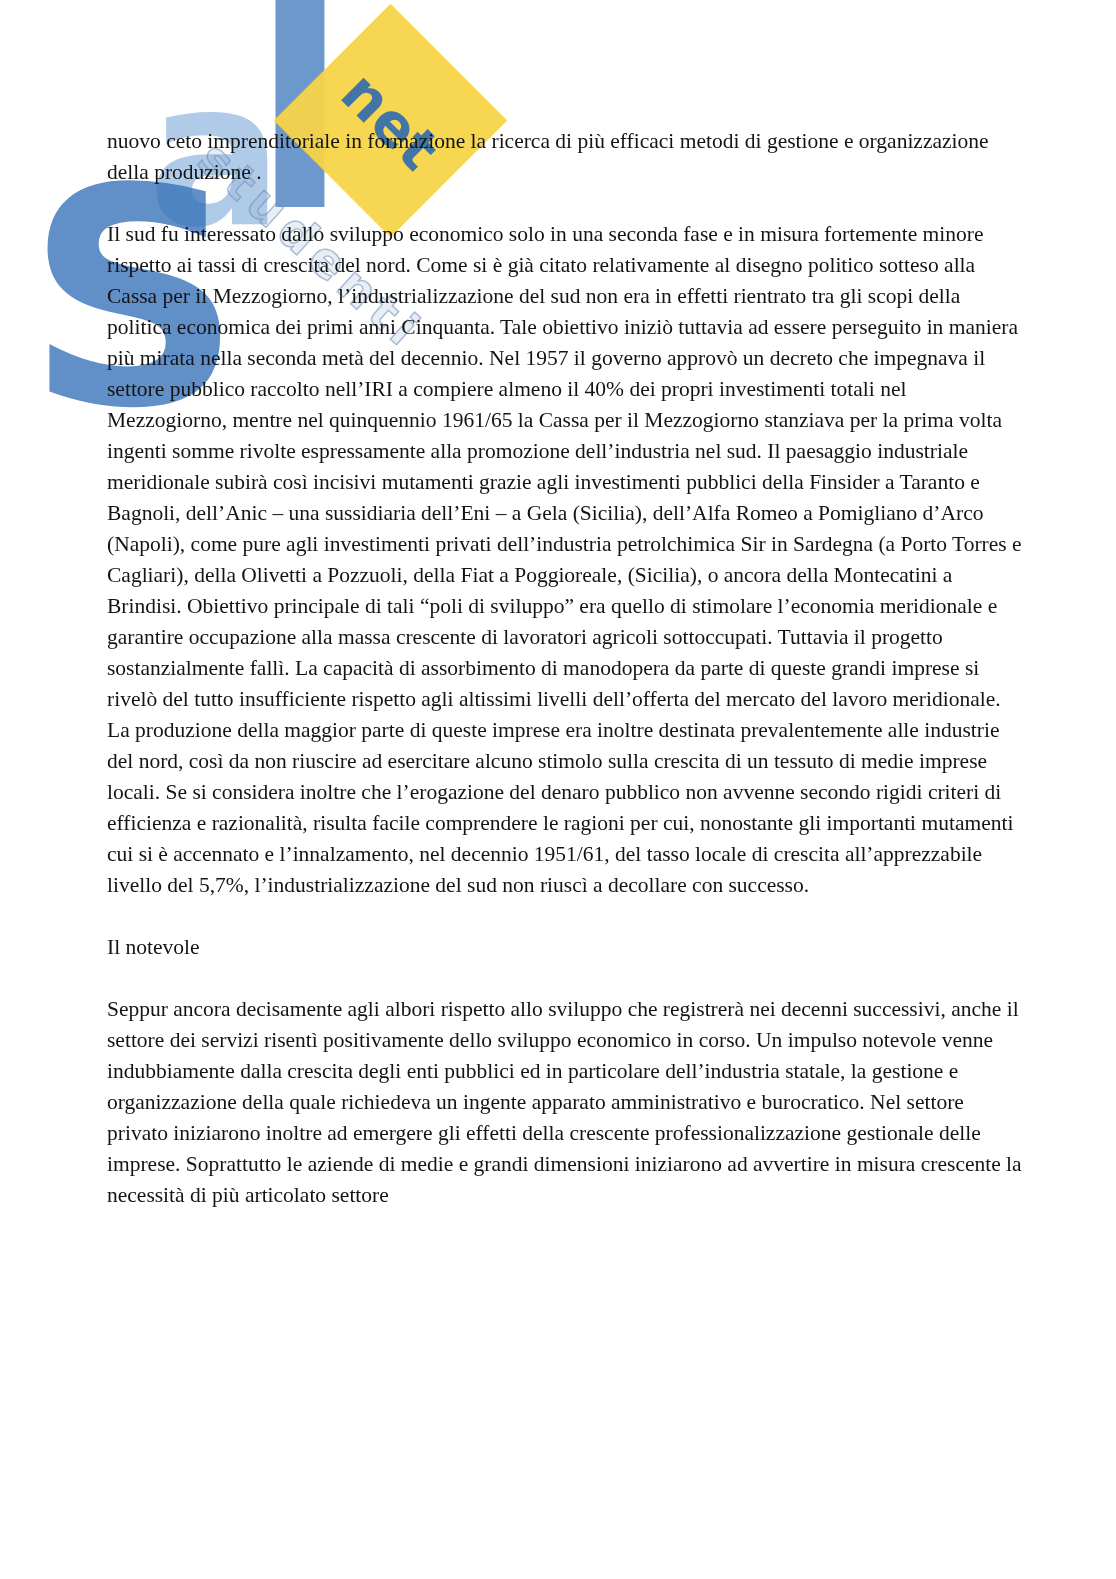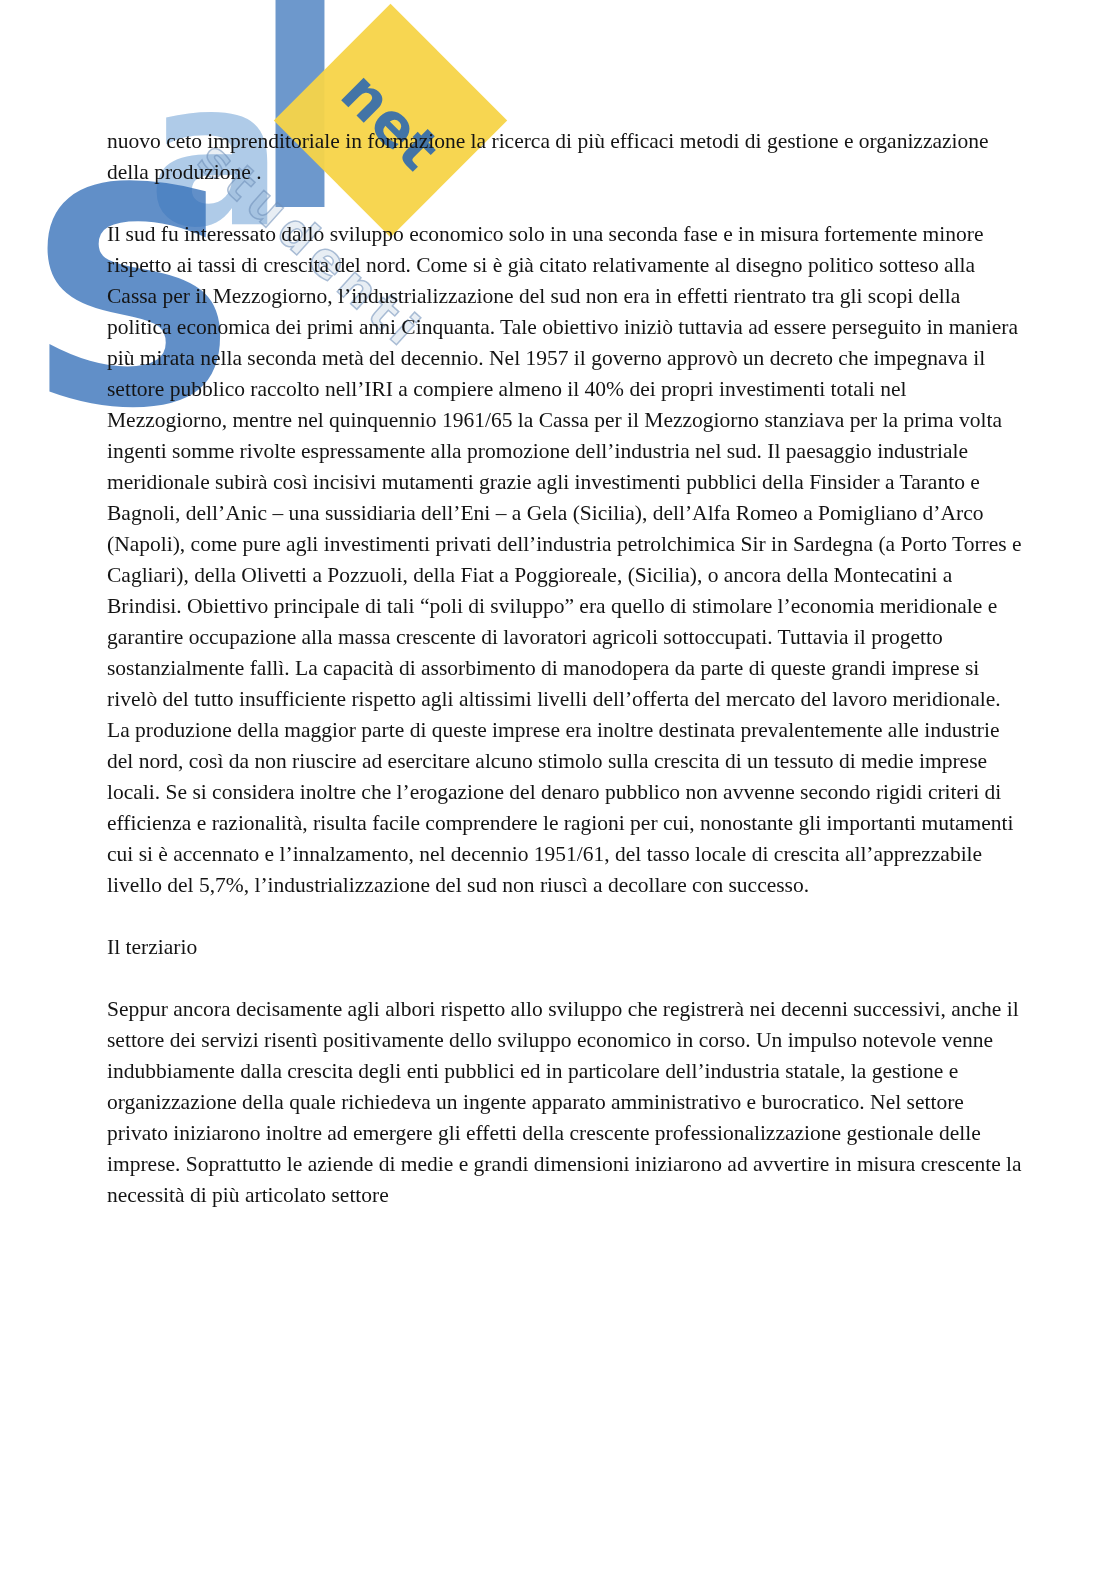--- a/index.html
+++ b/index.html
@@ -120,18 +120,18 @@
     </span>
     <span class="wm-outline">studenti</span>
   </div>
 
   <div class="content">
     <p>nuovo ceto imprenditoriale in formazione la ricerca di più efficaci metodi di gestione e organizzazione della produzione .</p>
 
 
     <p>Il sud fu interessato dallo sviluppo economico solo in una seconda fase e in misura fortemente minore rispetto ai tassi di crescita del nord. Come si è già citato relativamente al disegno politico sotteso alla Cassa per il Mezzogiorno, l’industrializzazione del sud non era in effetti rientrato tra gli scopi della politica economica dei primi anni Cinquanta. Tale obiettivo iniziò tuttavia ad essere perseguito in maniera più mirata nella seconda metà del decennio. Nel 1957 il governo approvò un decreto che impegnava il settore pubblico raccolto nell’IRI a compiere almeno il 40% dei propri investimenti totali nel Mezzogiorno, mentre nel quinquennio 1961/65 la Cassa per il Mezzogiorno stanziava per la prima volta ingenti somme rivolte espressamente alla promozione dell’industria nel sud. Il paesaggio industriale meridionale subirà così incisivi mutamenti grazie agli investimenti pubblici della Finsider a Taranto e Bagnoli, dell’Anic – una sussidiaria dell’Eni – a Gela (Sicilia), dell’Alfa Romeo a Pomigliano d’Arco (Napoli), come pure agli investimenti privati dell’industria petrolchimica Sir in Sardegna (a Porto Torres e Cagliari), della Olivetti a Pozzuoli,  della Fiat a Poggioreale, (Sicilia), o ancora della Montecatini a Brindisi. Obiettivo principale di tali “poli di sviluppo” era quello di stimolare l’economia meridionale e garantire occupazione alla massa crescente di lavoratori agricoli sottoccupati. Tuttavia il progetto sostanzialmente fallì. La capacità di assorbimento di manodopera da parte di queste grandi imprese si rivelò del tutto insufficiente rispetto agli altissimi livelli dell’offerta del mercato del lavoro meridionale. La produzione della maggior parte di queste imprese era inoltre destinata prevalentemente alle industrie del nord, così da non riuscire ad esercitare alcuno stimolo sulla crescita di un tessuto di medie imprese locali. Se si considera inoltre che l’erogazione del denaro pubblico non avvenne secondo rigidi criteri di efficienza e razionalità, risulta facile comprendere le ragioni per cui, nonostante gli importanti mutamenti cui si è accennato e l’innalzamento, nel decennio 1951/61, del tasso locale di crescita all’apprezzabile livello del 5,7%, l’industrializzazione del sud non riuscì a decollare con successo.</p>
 
-    <p class="heading">Il terziario</p>
+    <p class="heading">Il notevole</p>
 
     <p>Seppur ancora decisamente agli albori rispetto allo sviluppo che registrerà nei decenni successivi, anche il settore dei servizi risentì positivamente dello sviluppo economico in corso. Un impulso notevole venne indubbiamente dalla crescita degli enti pubblici ed in particolare dell’industria statale, la gestione e organizzazione della quale richiedeva un ingente apparato amministrativo e burocratico. Nel settore privato iniziarono inoltre ad emergere gli effetti della crescente professionalizzazione gestionale delle imprese. Soprattutto le aziende di medie e grandi dimensioni iniziarono ad avvertire in misura crescente la necessità di più articolato settore</p>
   </div>
 
 </div>
 
 </body></html>

